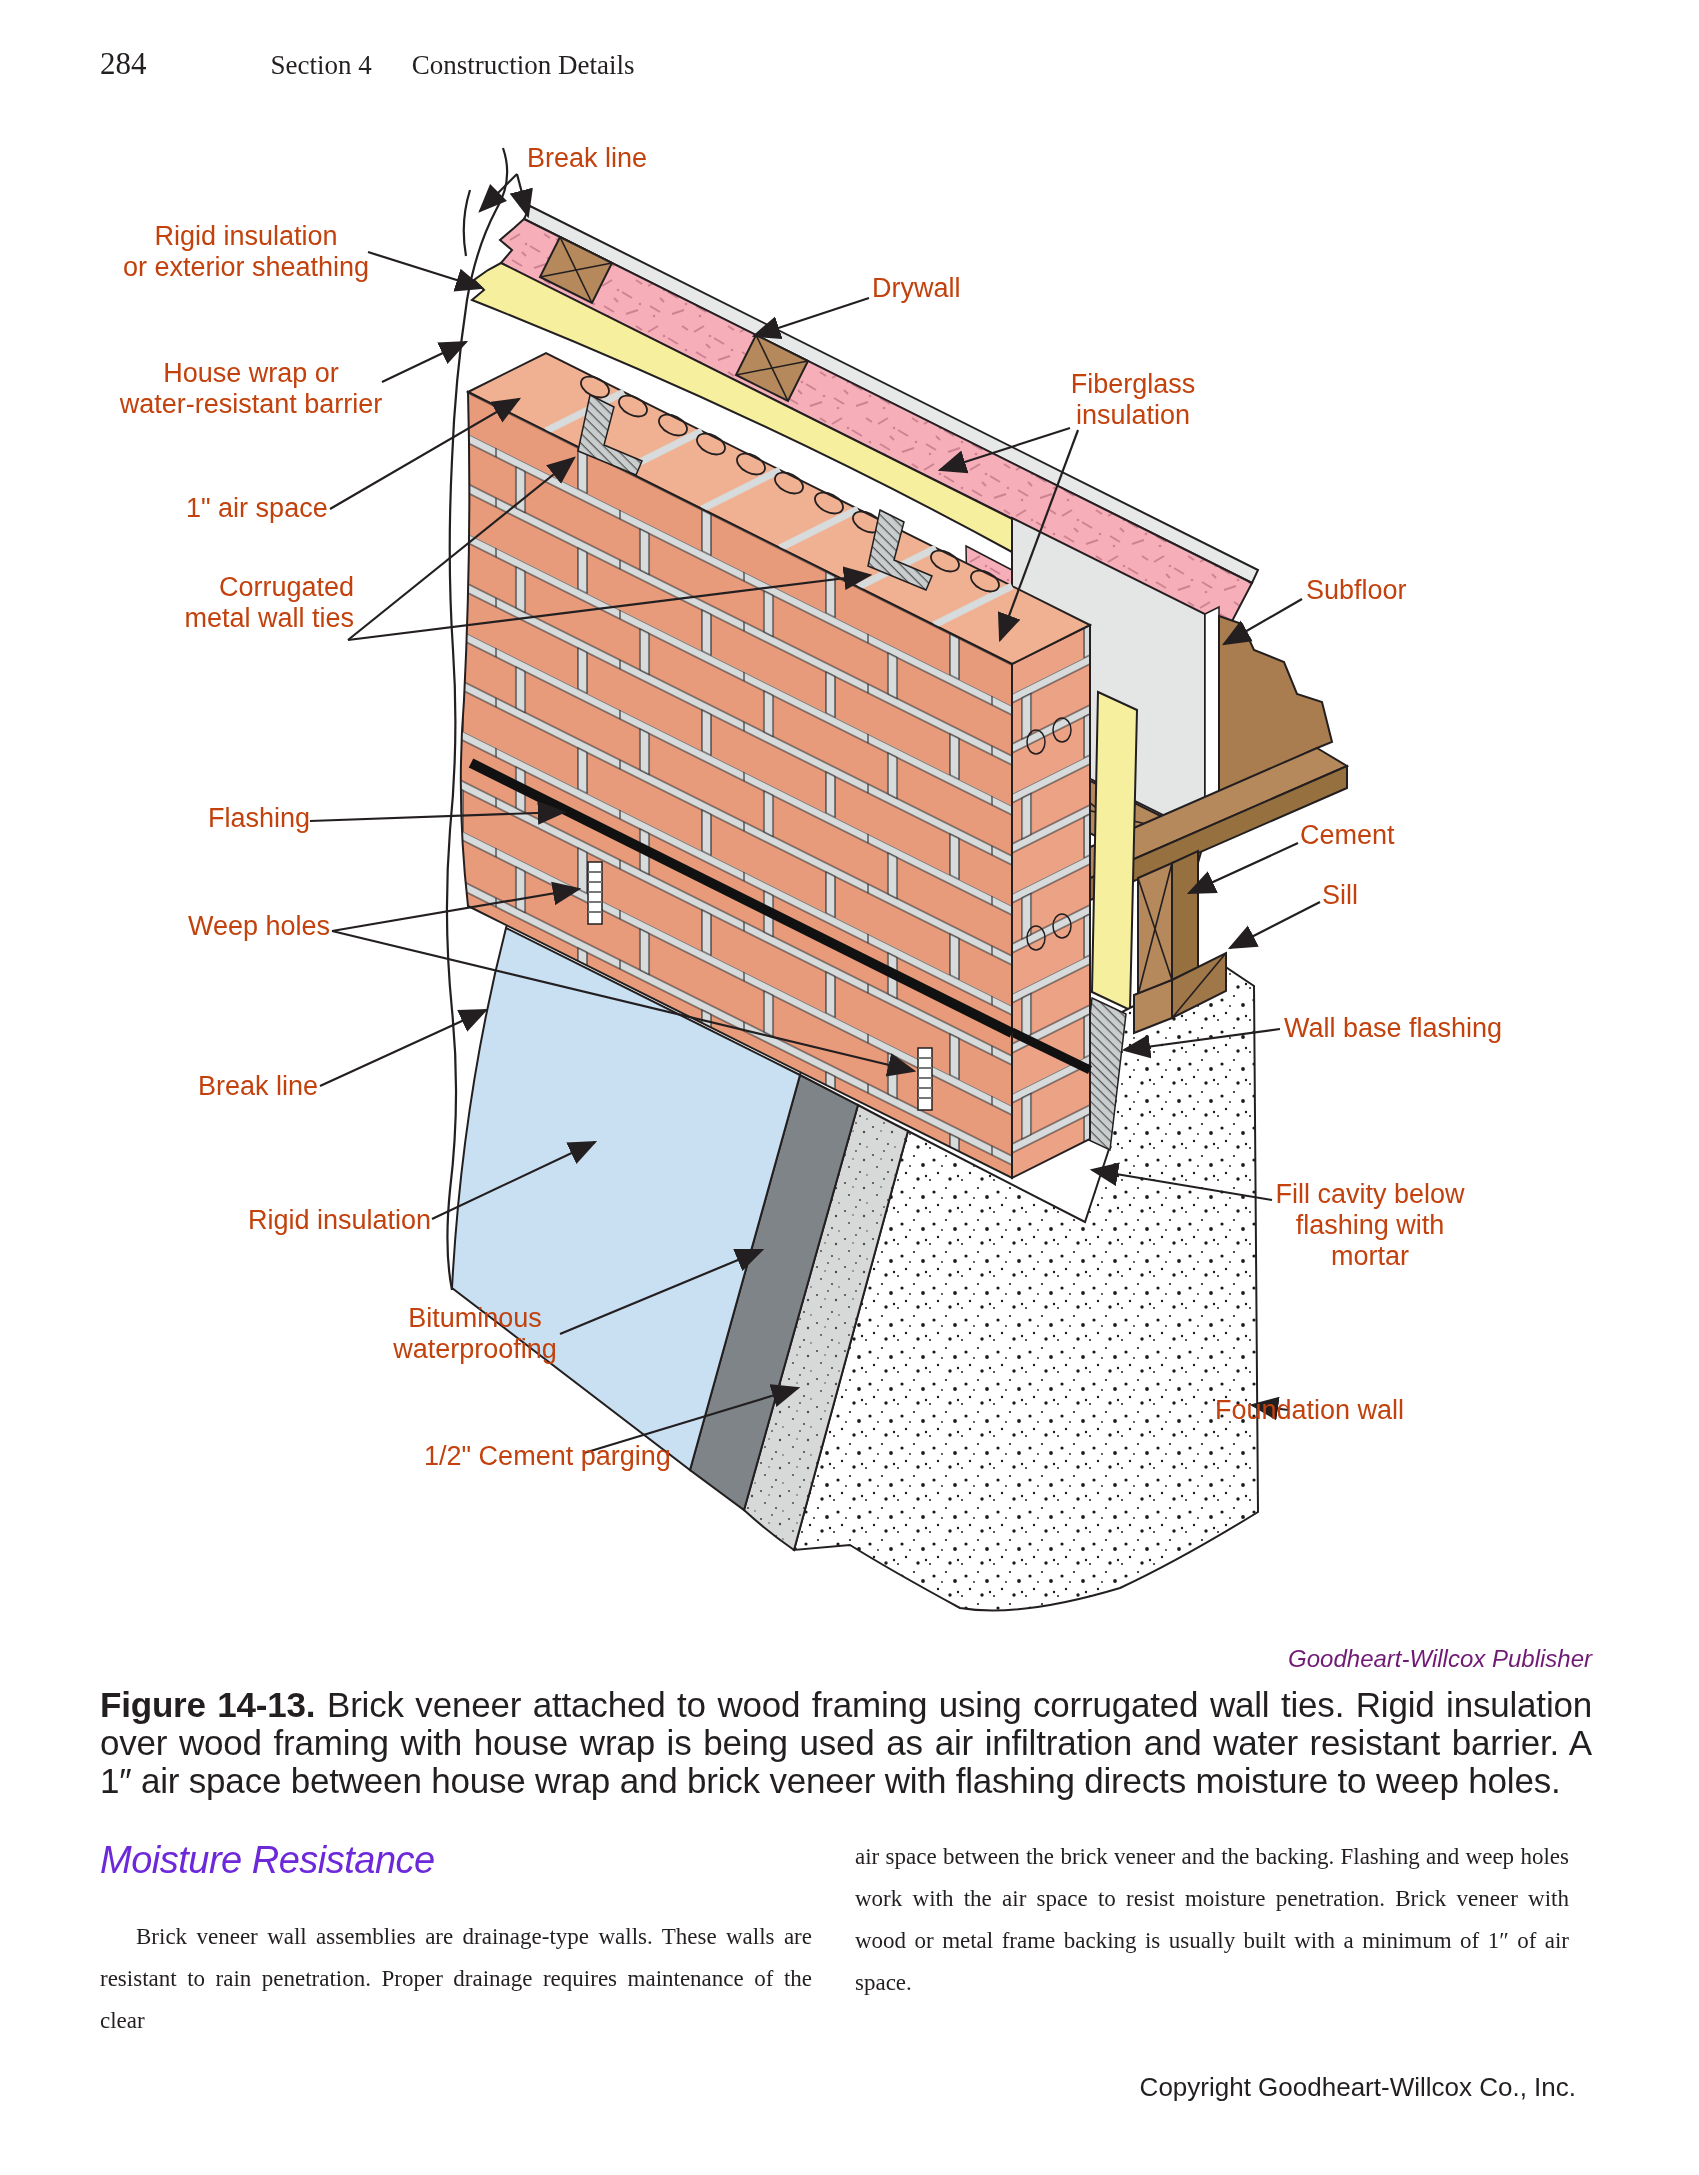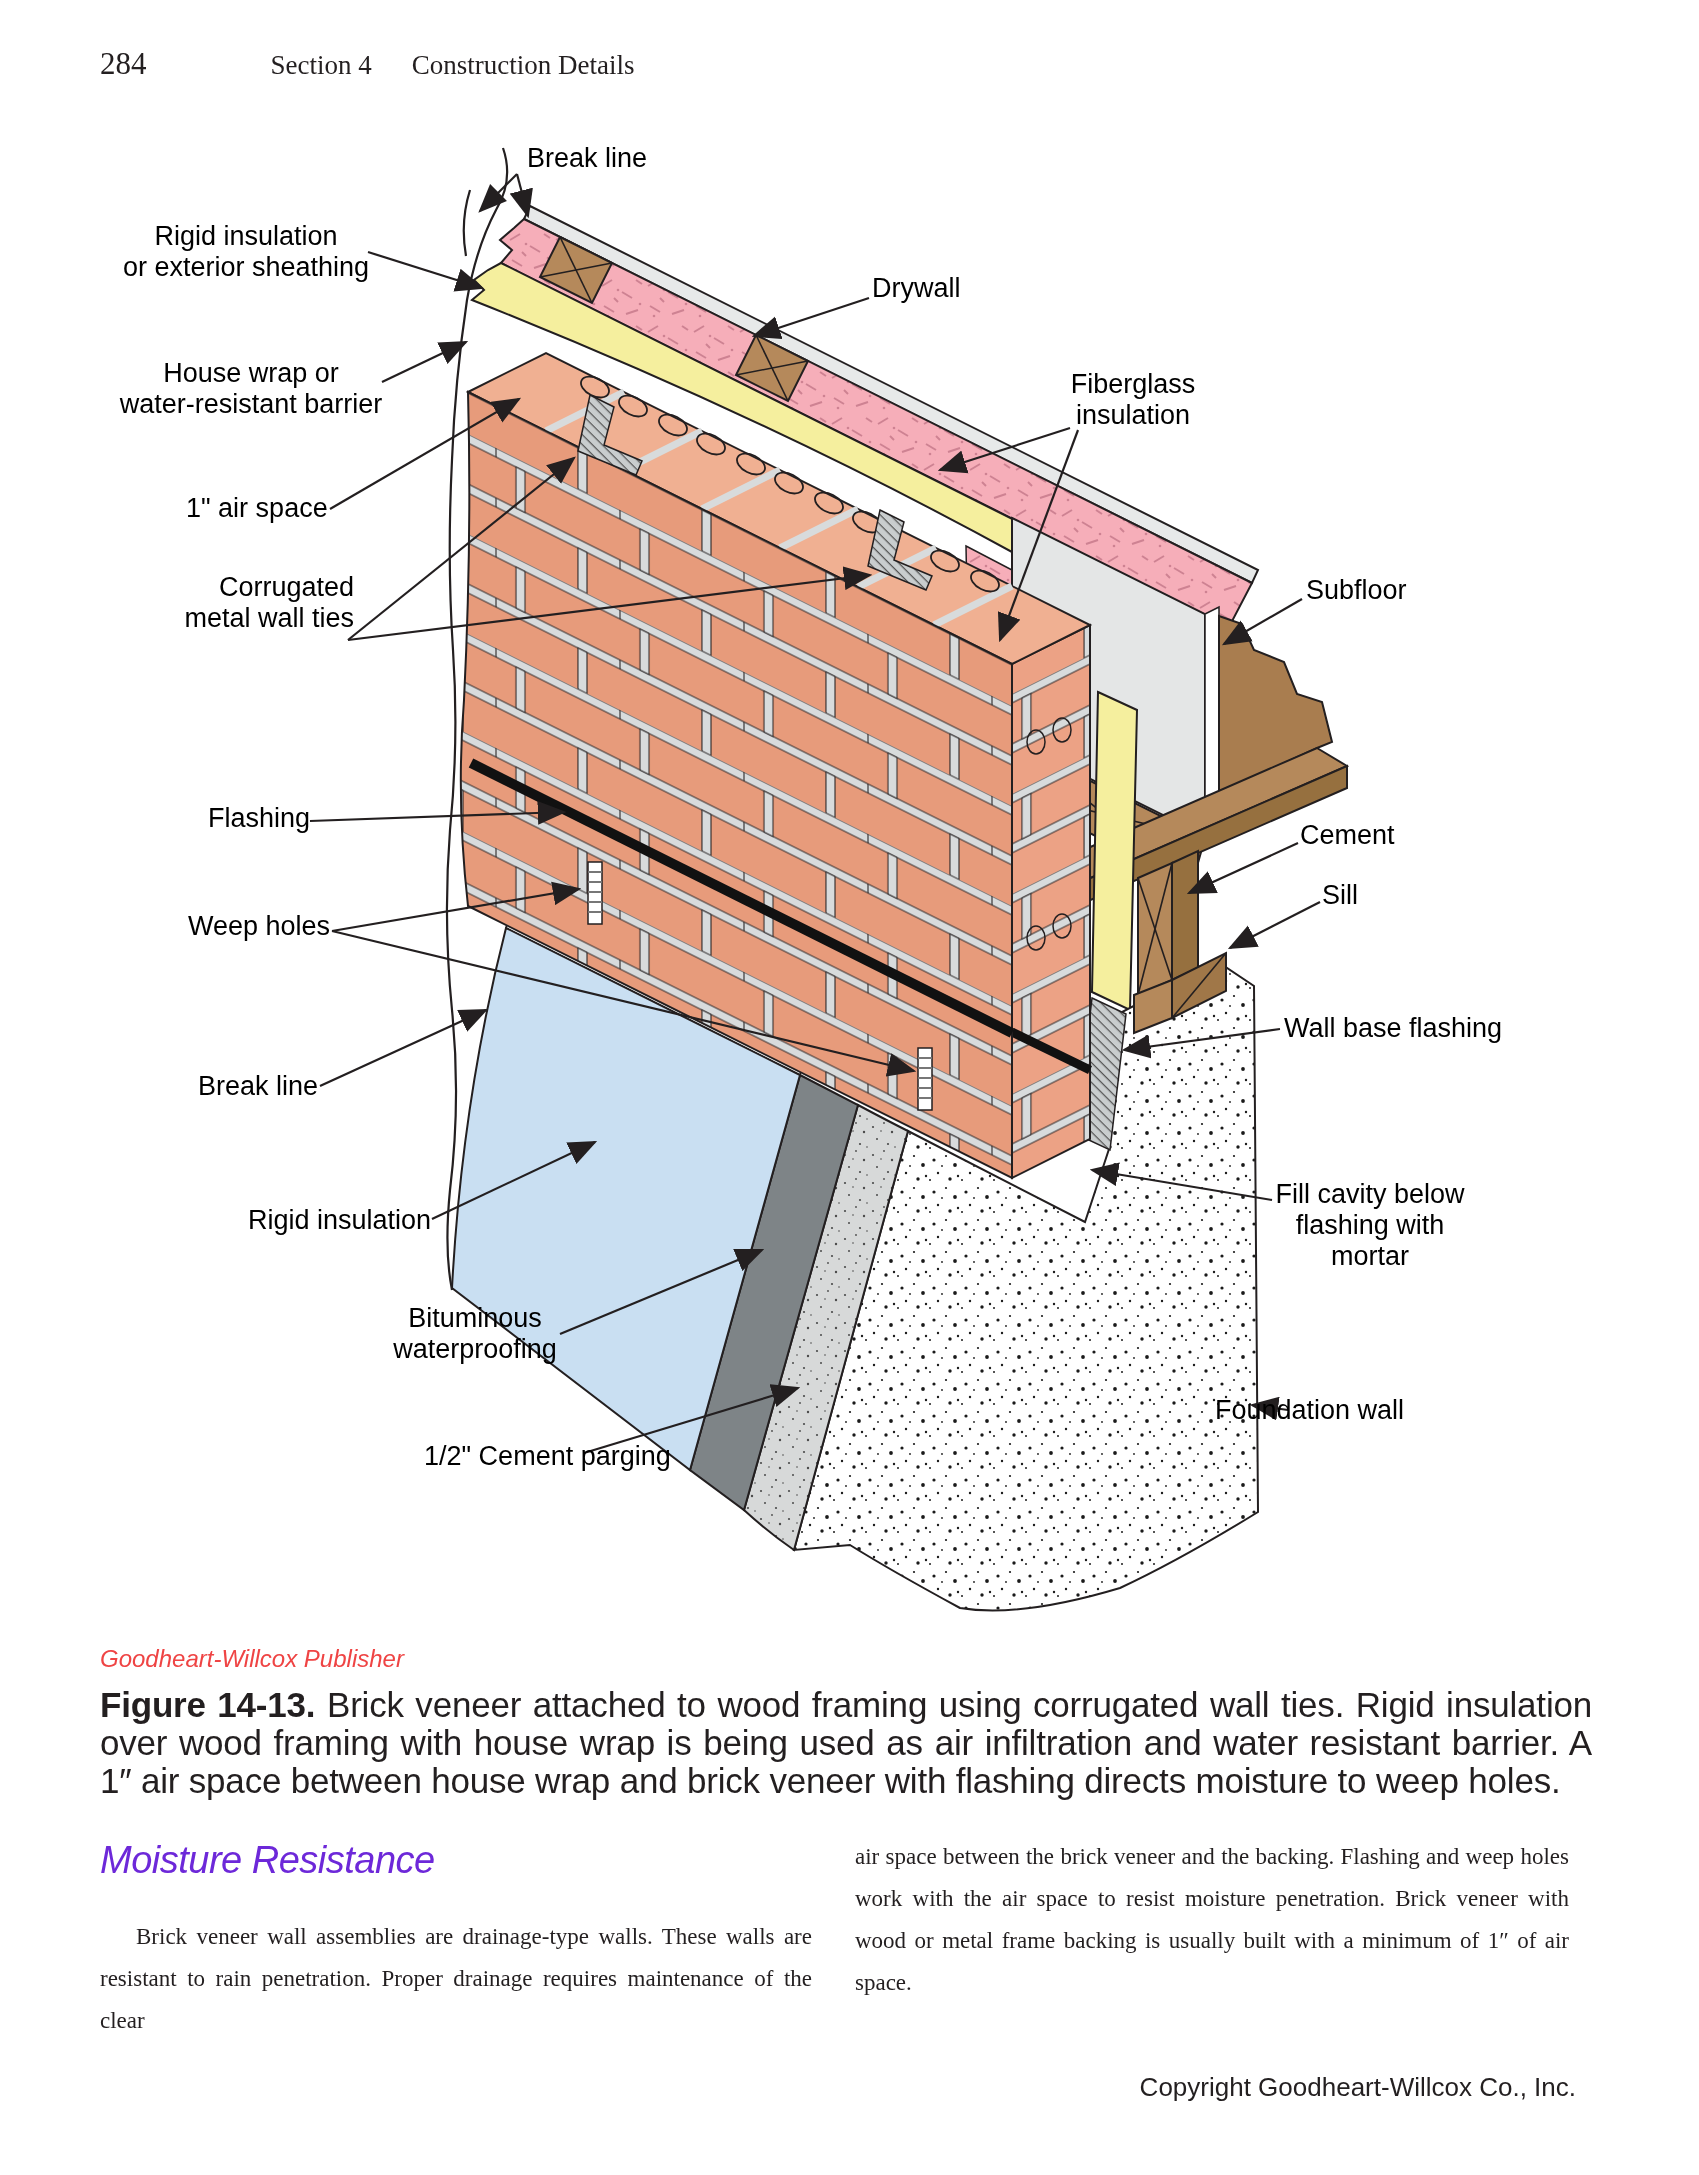--- a/index.html
+++ b/index.html
@@ -3,43 +3,43 @@
 <meta charset="utf-8">
 <style>
   html,body{margin:0;padding:0;background:#ffffff;}
   .page{position:relative;width:1699px;height:2175px;background:#fff;overflow:hidden;
         font-family:"Liberation Sans",sans-serif;color:#231F20;}
   .pg-header{position:absolute;top:46px;left:100px;width:1500px;font-family:"Liberation Serif",serif;}
   .pg-num{font-size:31px;display:inline-block;}
   .pg-sec{font-size:27px;display:inline-block;margin-left:120px;}
   .pg-sec .sec-title{margin-left:40px;}
   svg.diag{position:absolute;left:0;top:0;}
-  .lbl{position:absolute;font-size:27px;line-height:31px;white-space:pre-line;color:#000000;}
+  .lbl{position:absolute;font-size:27px;line-height:31px;white-space:pre-line;color:#c2410c;}
   .ctr{text-align:center;}
   #lbl-break-line-top{left:527px;top:143px;}
   #lbl-rigid-sheathing{left:118px;top:221px;width:256px;}
   #lbl-drywall{left:872px;top:273px;}
   #lbl-house-wrap{left:118px;top:358px;width:266px;}
   #lbl-fiberglass{left:1058px;top:369px;width:150px;}
   #lbl-air-space{left:186px;top:493px;}
   #lbl-wall-ties{left:134px;top:572px;width:220px;text-align:right;}
   #lbl-flashing{left:208px;top:803px;}
   #lbl-weep-holes{left:188px;top:911px;}
   #lbl-break-line-bottom{left:198px;top:1071px;}
   #lbl-rigid-insulation{left:248px;top:1205px;}
   #lbl-bituminous{left:384px;top:1303px;width:182px;}
   #lbl-cement-parging{left:424px;top:1441px;}
   #lbl-subfloor{left:1306px;top:575px;}
   #lbl-header{left:1300px;top:820px;}
   #lbl-sill{left:1322px;top:880px;}
   #lbl-wall-base-flashing{left:1284px;top:1013px;}
   #lbl-fill-cavity{left:1262px;top:1179px;width:216px;}
   #lbl-foundation-wall{left:1215px;top:1395px;}
-  .credit{position:absolute;left:100px;top:1645px;width:1492px;
-          font-style:italic;font-size:24px;color:#ef4444;}
+  .credit{position:absolute;left:100px;top:1645px;width:1492px;text-align:right;
+          font-style:italic;font-size:24px;color:#701a75;}
   .caption{position:absolute;left:100px;top:1686px;width:1492px;font-size:35px;line-height:38px;
            text-align:justify;letter-spacing:-0.2px;}
   .caption .cap-label{font-weight:700;}
   .article-heading{position:absolute;left:100px;top:1839px;font-size:38px;color:#6d28d9;
                    letter-spacing:-0.5px;font-style:italic;}
   .col{position:absolute;font-family:"Liberation Serif",serif;font-size:23px;line-height:42px;
        text-align:justify;}
   .col-left{left:100px;top:1916px;width:712px;text-indent:36px;}
   .col-right{left:855px;top:1836px;width:714px;}
   .pg-footer{position:absolute;right:123px;top:2072px;font-size:26px;}

